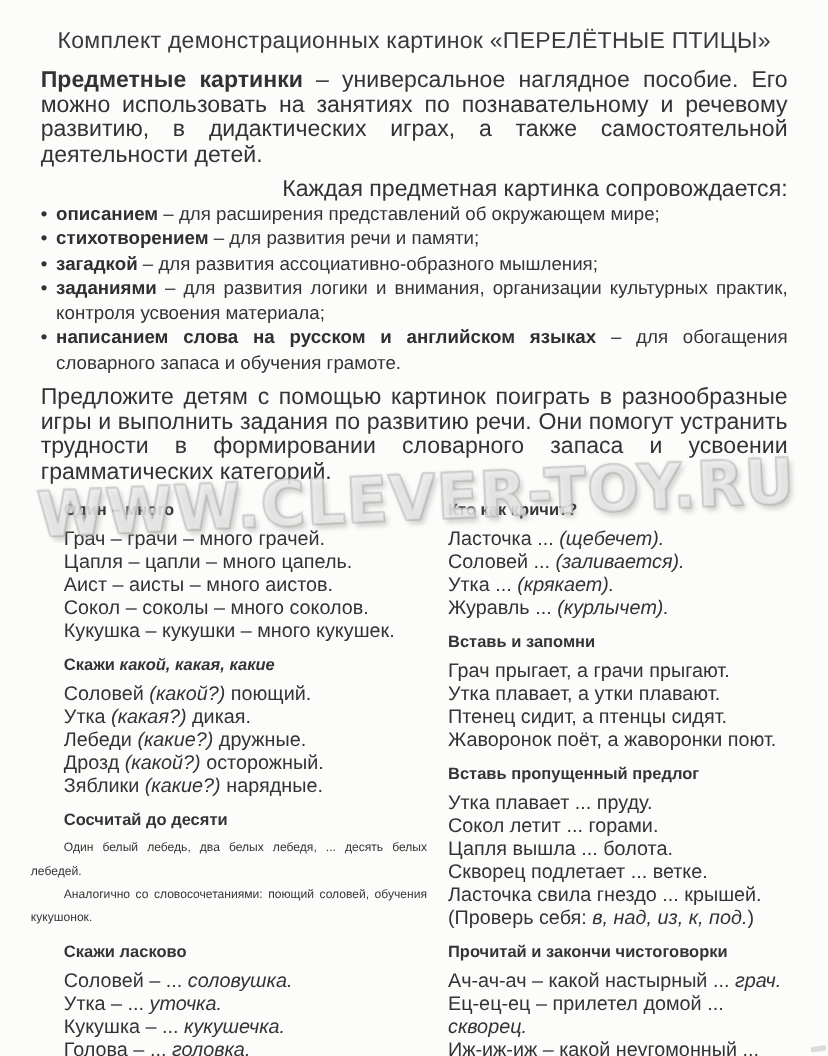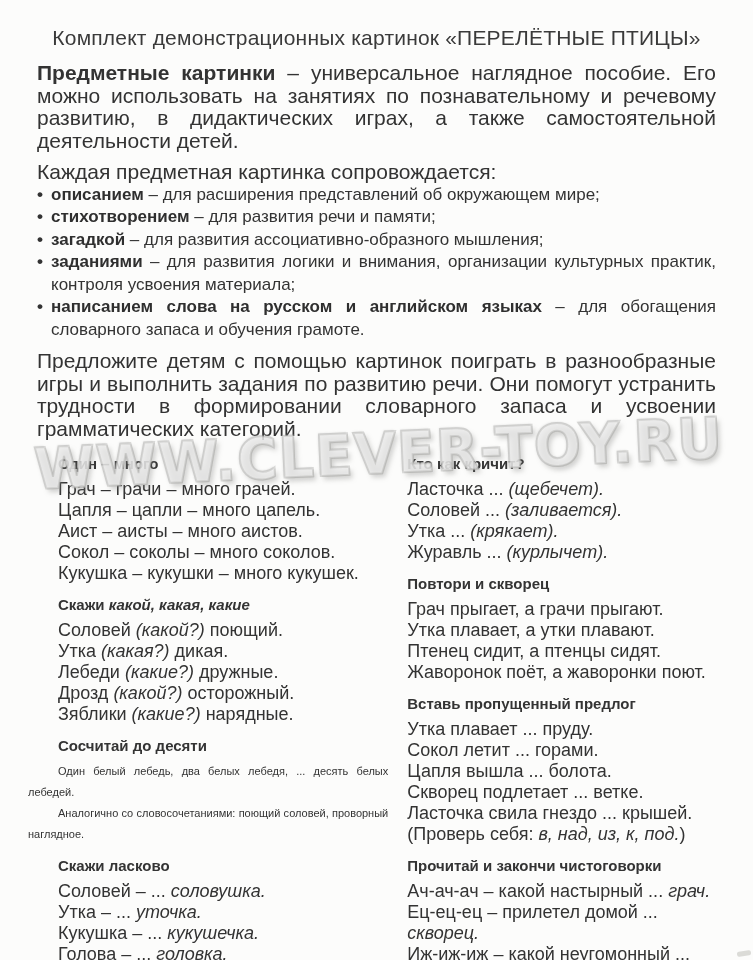--- a/index.html
+++ b/index.html
@@ -19,21 +19,21 @@
     font-size:21px; line-height:24px;
     font-weight:normal; text-align:center;
     color:#3a3a3a; letter-spacing:0.2px;
   }
 
   p.body {
     margin:0 0 9px 0;
     font-size:21px; line-height:22.5px;
     text-align:justify;
   }
-  p.lead { margin:0; text-align:left; }
+  p.lead { margin:0; text-align:right; }
 
   ul.accompany {
     margin:0 0 9px 0; padding:0;
     list-style:none;
   }
   ul.accompany li {
     position:relative;
     padding-left:14px;
     font-size:17px; line-height:22.5px;
     text-align:justify;
@@ -134,42 +134,42 @@
             <h2>Скажи <i>какой, какая, какие</i></h2>
             <p class="line">Соловей <i>(какой?)</i> поющий.</p>
             <p class="line">Утка <i>(какая?)</i> дикая.</p>
             <p class="line">Лебеди <i>(какие?)</i> дружные.</p>
             <p class="line">Дрозд <i>(какой?)</i> осторожный.</p>
             <p class="line">Зяблики <i>(какие?)</i> нарядные.</p>
           </section>
           <section class="exercise">
             <h2>Сосчитай до десяти</h2>
             <p class="indent-par">Один белый лебедь, два белых лебедя, ... десять белых лебедей.</p>
-            <p class="indent-par">Аналогично со словосочетаниями: пою­щий соловей, проворный наглядное.</p>
+            <p class="indent-par">Аналогично со словосочетаниями: пою­щий соловей, обучения кукушонок.</p>
           </section>
           <section class="exercise">
             <h2>Скажи ласково</h2>
             <p class="line">Соловей – ... <i>соловушка.</i></p>
             <p class="line">Утка – ... <i>уточка.</i></p>
             <p class="line">Кукушка – ... <i>кукушечка.</i></p>
             <p class="line">Голова – ... <i>головка.</i></p>
             <p class="line">Гнездо – ... <i>гнёздышко.</i></p>
           </section>
         </div>
       <div class="col-right">
 
       <section class="exercise">
             <h2>Кто как кричит?</h2>
             <p class="line">Ласточка ... <i>(щебечет).</i></p>
             <p class="line">Соловей ... <i>(заливается).</i></p>
             <p class="line">Утка ... <i>(крякает).</i></p>
             <p class="line">Журавль ... <i>(курлычет).</i></p>
           </section>
           <section class="exercise">
-            <h2>Повтори и скворец</h2>
+            <h2>Вставь и запомни</h2>
             <p class="line">Грач прыгает, а грачи прыгают.</p>
             <p class="line">Утка плавает, а утки плавают.</p>
             <p class="line">Птенец сидит, а птенцы сидят.</p>
             <p class="line">Жаворонок поёт, а жаворонки поют.</p>
           </section>
           <section class="exercise">
             <h2>Вставь пропущенный предлог</h2>
             <p class="line">Утка плавает ... пруду.</p>
             <p class="line">Сокол летит ... горами.</p>
             <p class="line">Цапля вышла ... болота.</p>

